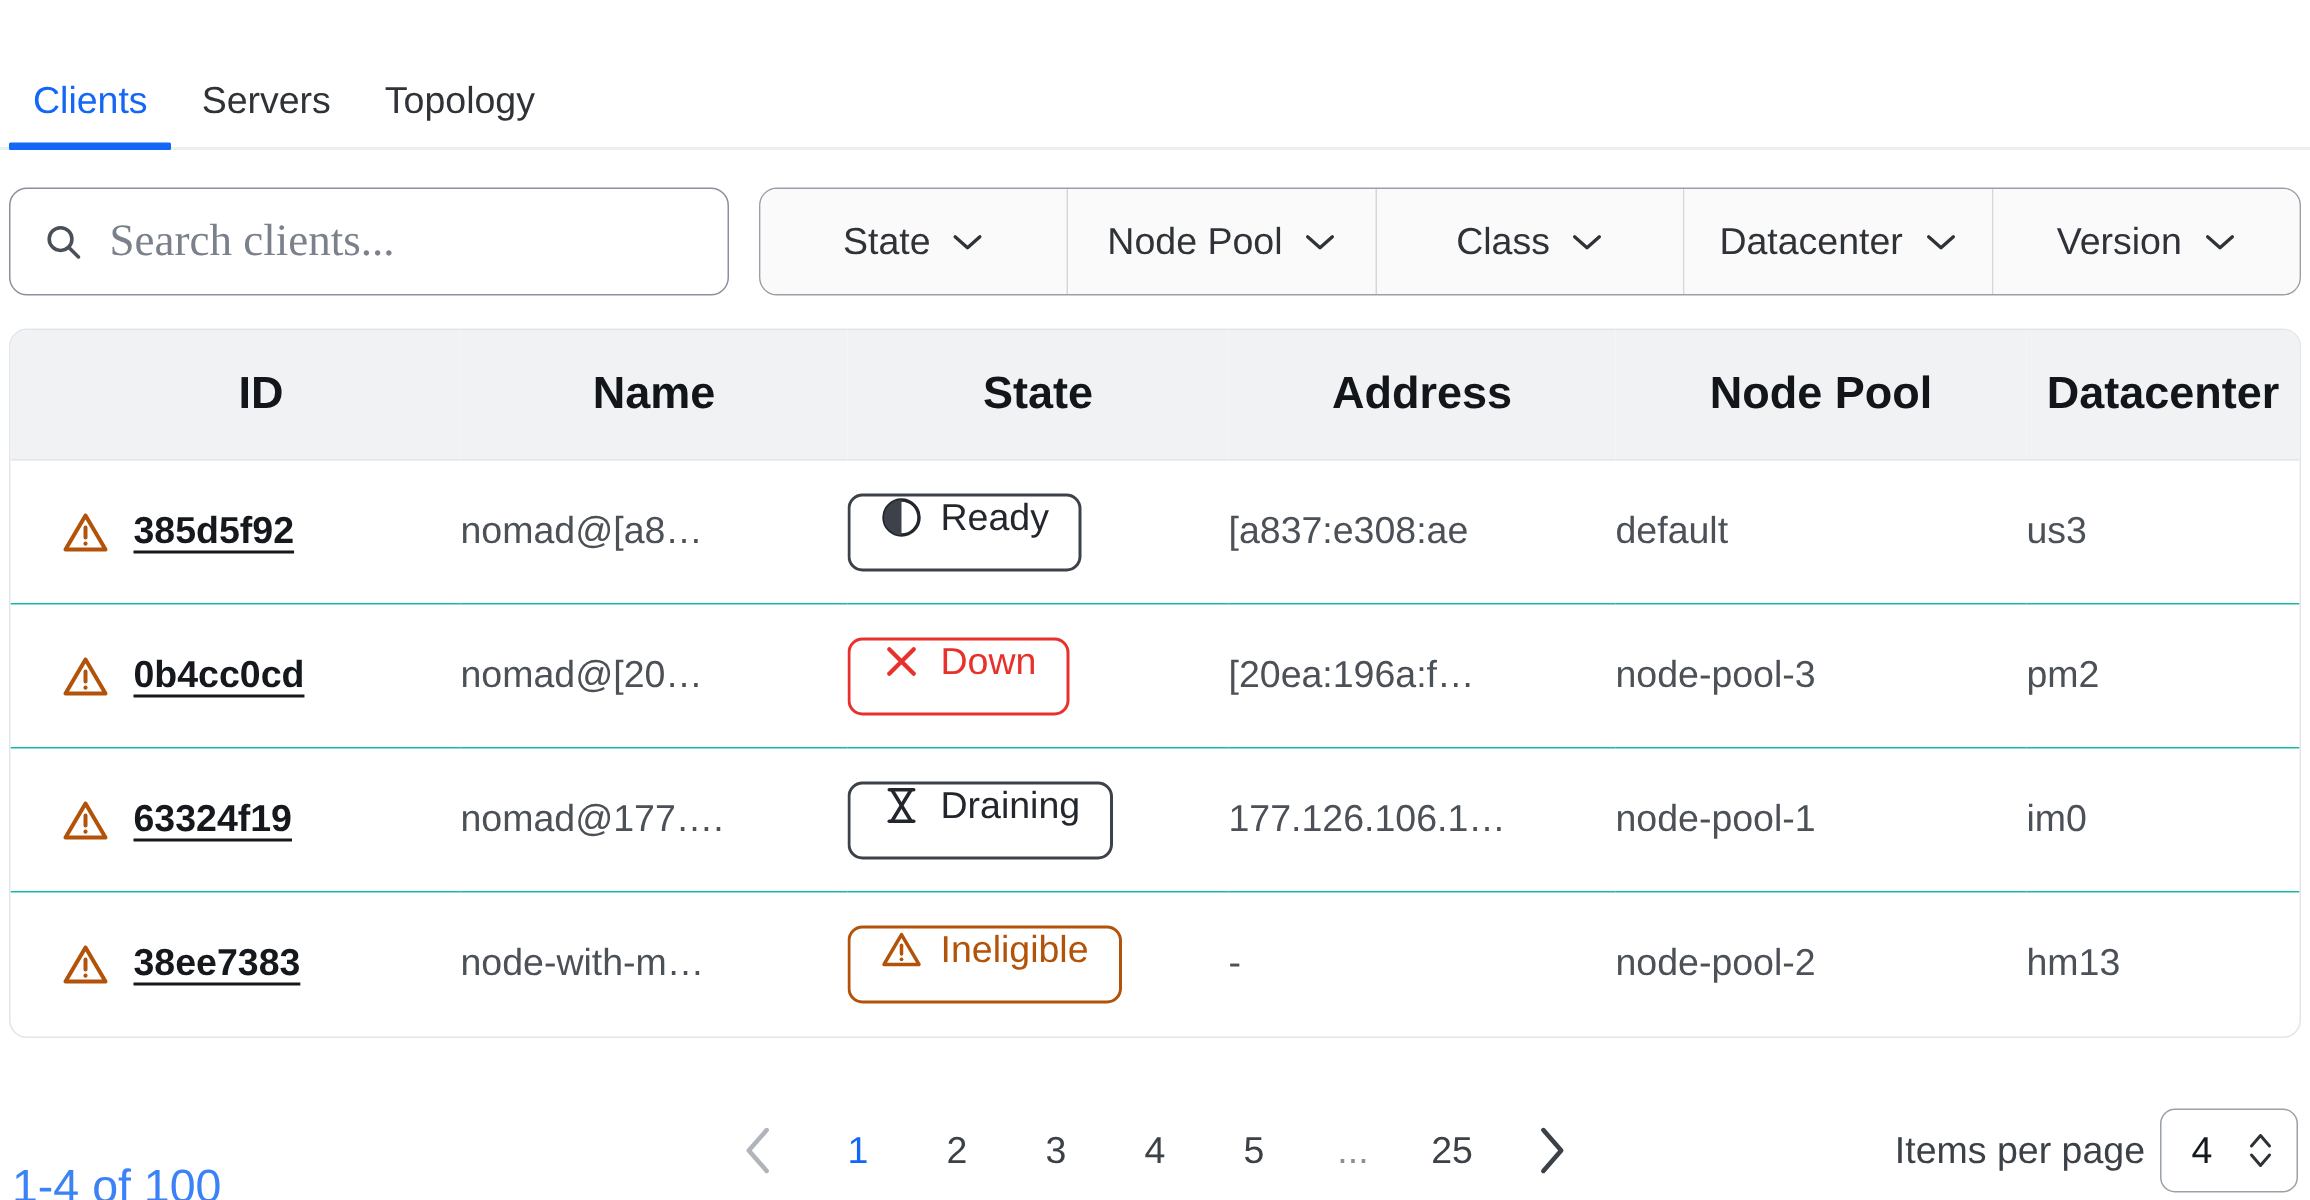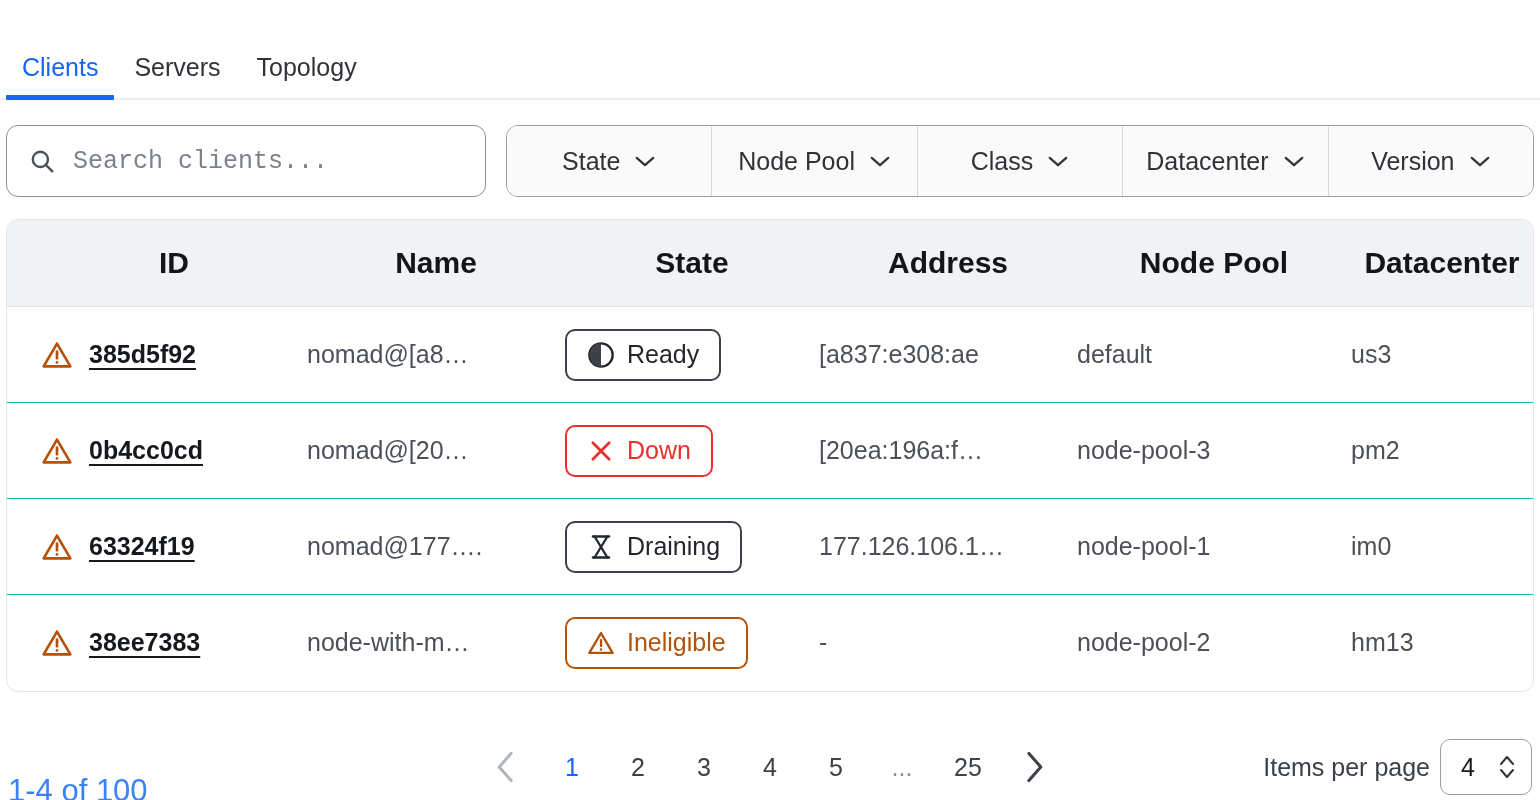--- a/index.html
+++ b/index.html
@@ -52,22 +52,22 @@
     border-radius: 12px;
     display: flex;
     align-items: center;
     padding: 0 22px;
     gap: 16px;
     background: #fff;
   }
   .search-ico { width: 26px; height: 26px; flex: 0 0 26px; color: #4a5058; }
   .search-input {
     border: none; outline: none;
-    font-family: Liberation Mono, monospace;
-    font-size: 25px;
+    font-family: Liberation Serif, serif;
+    font-size: 30px;
     color: #20242a;
     width: 100%;
     background: transparent;
   }
   .search-input::placeholder { color: #7b818b; }
 
   .segmented {
     display: flex;
     height: 72px;
     border: 1.5px solid #9aa0a8;
@@ -135,21 +135,21 @@
   .idlink {
     font-size: 25px; font-weight: bold; color: #15181d;
     text-decoration: underline; text-underline-offset: 5px;
     text-decoration-thickness: 2px;
     cursor: pointer;
   }
   .muted { color: #4c5158; }
 
   
   .badge {
-    display: inline-flex; align-items: center; gap: 12px;
+    display: inline-flex; gap: 12px;
     height: 52px;
     padding: 0 20px;
     border-radius: 10px;
     border: 2px solid #3d424a;
     font-size: 25px;
     color: #23272d;
     background: #fff;
     white-space: nowrap;
   }
   .badge.down      { border-color: #e8312a; color: #e8312a; }

